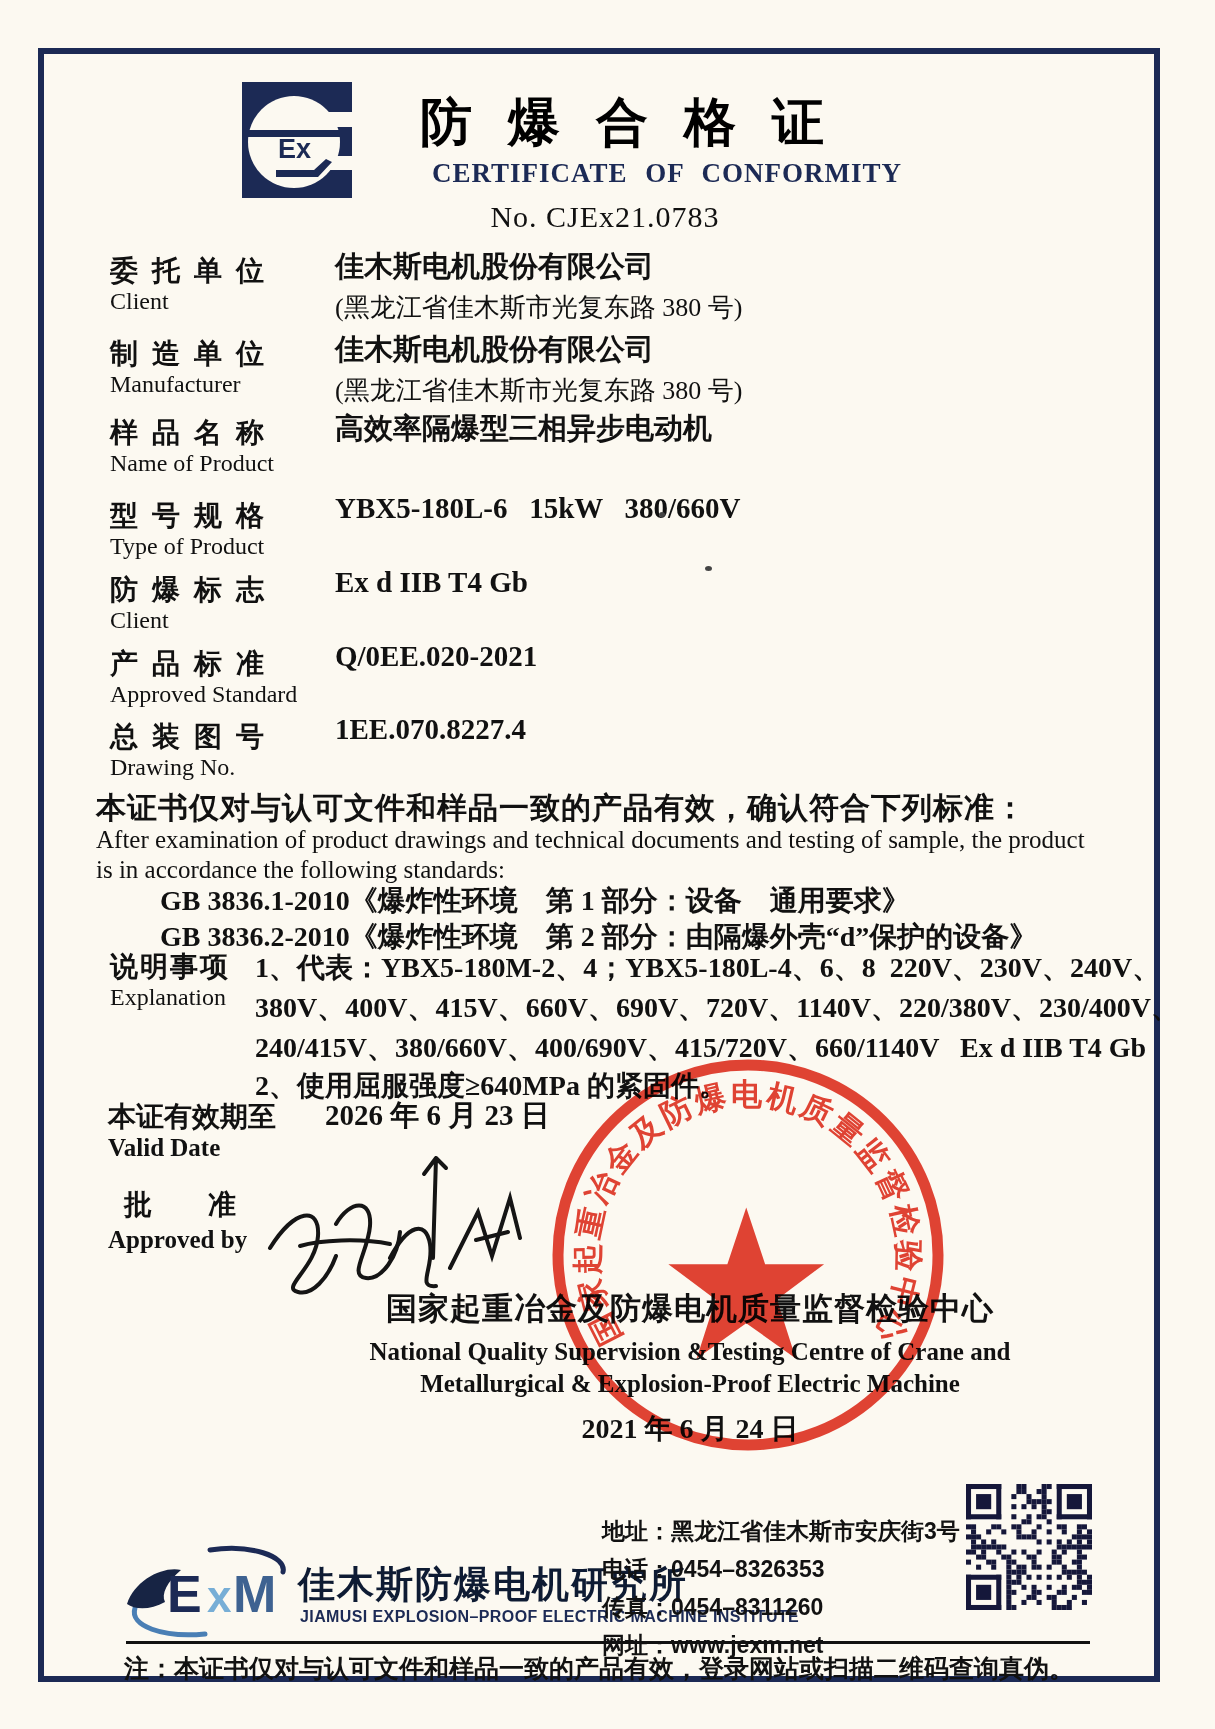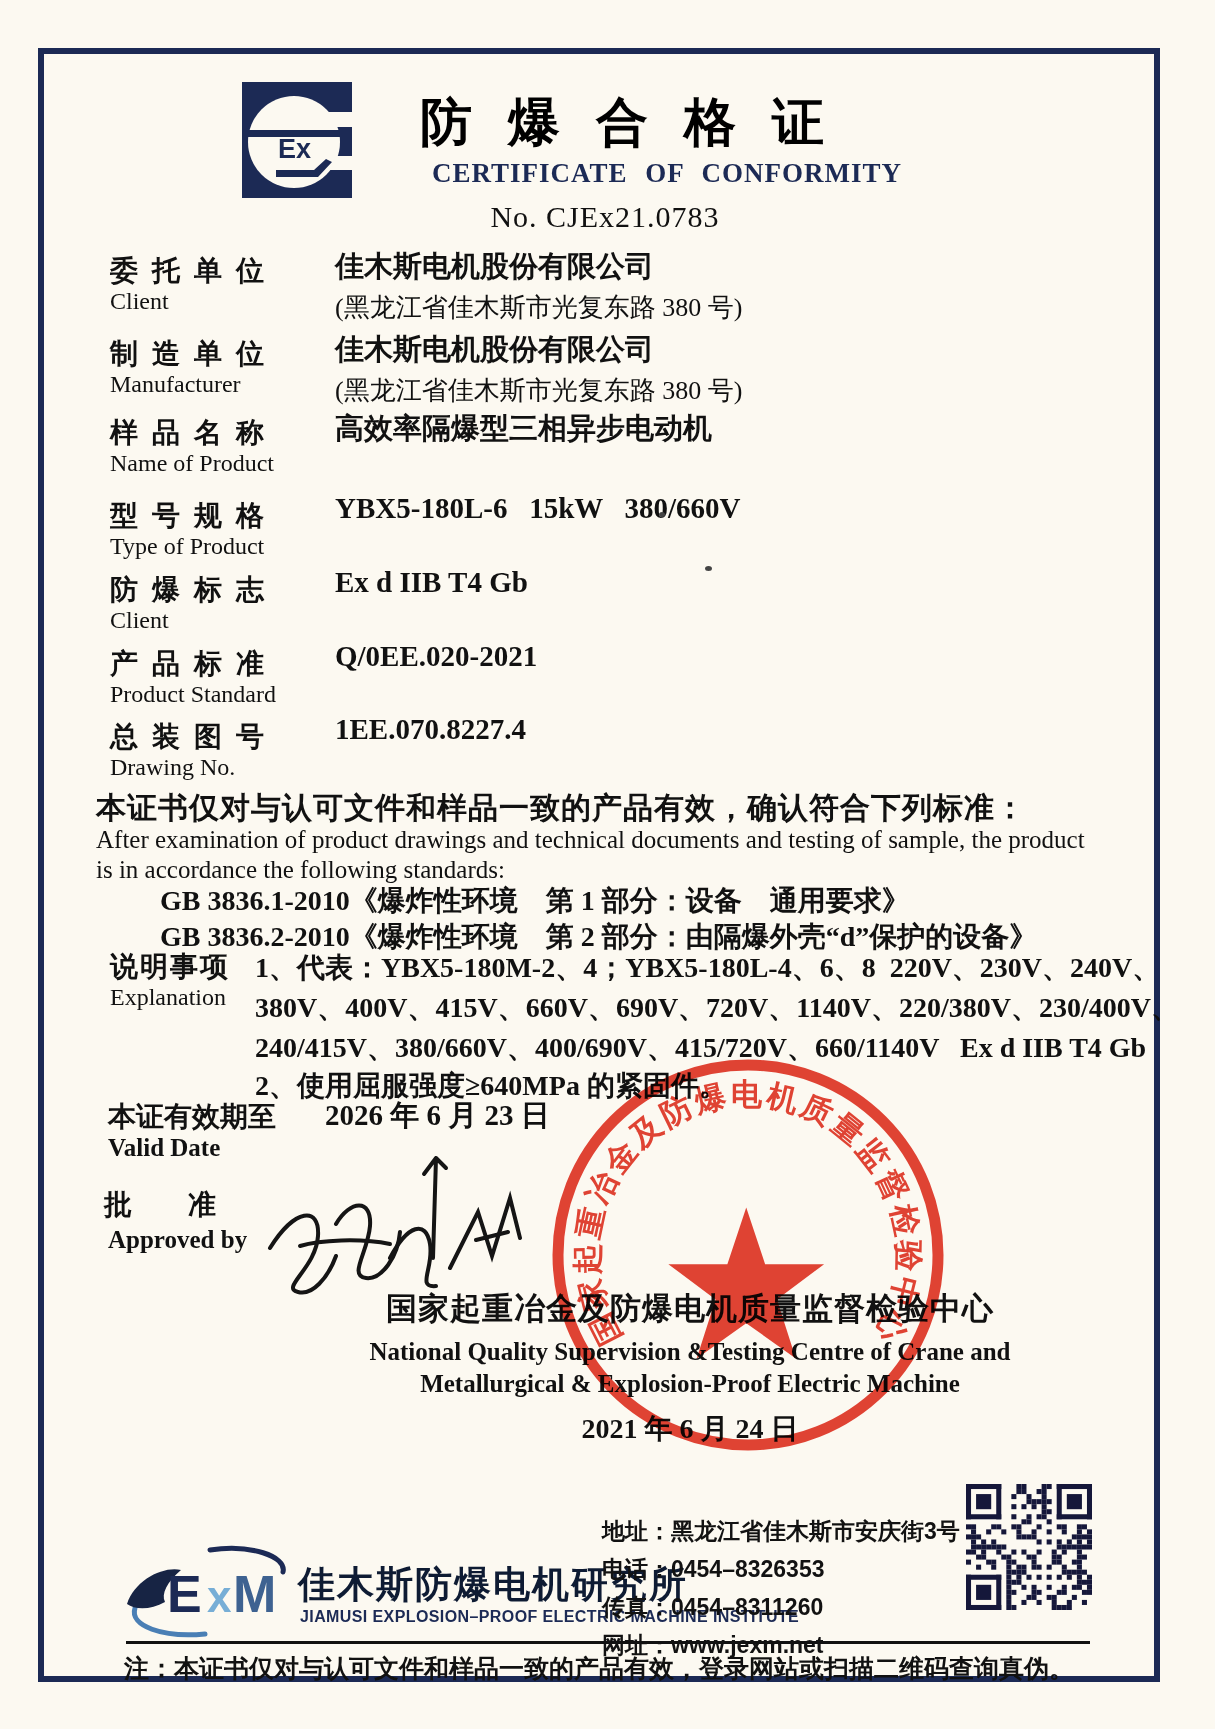--- a/index.html
+++ b/index.html
@@ -123,21 +123,21 @@
     <div class="abs flabel-en" style="left:110px;top:533px;">Type of Product</div>
     <div class="abs fvalue" style="left:335px;top:492px;">YBX5-180L-6   15kW   380/660V</div>
   </div>
   <div>
     <div class="abs flabel" style="left:110px;top:571px;">防爆标志</div>
     <div class="abs flabel-en" style="left:110px;top:607px;">Client</div>
     <div class="abs fvalue" style="left:335px;top:566px;">Ex d IIB T4 Gb</div>
   </div>
   <div>
     <div class="abs flabel" style="left:110px;top:645px;">产品标准</div>
-    <div class="abs flabel-en" style="left:110px;top:681px;">Product Standard</div>
+    <div class="abs flabel-en" style="left:110px;top:681px;">Approved Standard</div>
     <div class="abs fvalue" style="left:335px;top:640px;">Q/0EE.020-2021</div>
   </div>
   <div>
     <div class="abs flabel" style="left:110px;top:718px;">总装图号</div>
     <div class="abs flabel-en" style="left:110px;top:754px;">Drawing No.</div>
     <div class="abs fvalue" style="left:335px;top:713px;">1EE.070.8227.4</div>
   </div>
 
   <div class="abs stmt-cn" style="left:96px;top:788px;">本证书仅对与认可文件和样品一致的产品有效，确认符合下列标准：</div>
   <div class="abs stmt-en" style="left:96px;top:856px;">is in accordance the following standards:</div>
@@ -149,21 +149,21 @@
   <div class="abs flabel-en" style="left:110px;top:984px;">Explanation</div>
   <div class="abs exp-line" style="left:255px;top:948px;">1、代表：YBX5-180M-2、4；YBX5-180L-4、6、8  220V、230V、240V、</div>
   <div class="abs exp-line" style="left:255px;top:988px;">380V、400V、415V、660V、690V、720V、1140V、220/380V、230/400V、</div>
   <div class="abs exp-line" style="left:255px;top:1028px;">240/415V、380/660V、400/690V、415/720V、660/1140V   Ex d IIB T4 Gb</div>
   <div class="abs exp-line" style="left:255px;top:1066px;">2、使用屈服强度≥640MPa 的紧固件。</div>
 
   <div class="abs big-label" style="left:108px;top:1098px;">本证有效期至</div>
   <div class="abs en-bold" style="left:108px;top:1134px;">Valid Date</div>
   <div class="abs fvalue" style="left:325px;top:1096px;">2026 年 6 月 23 日</div>
 
-  <div class="abs big-label" style="left:104px;top:1186px;">批　　准</div>
+  <div class="abs big-label" style="left:124px;top:1186px;">批　　准</div>
   <div class="abs en-bold" style="left:108px;top:1226px;">Approved by</div>
 
   <div class="abs" style="left:240px;top:1128px;width:300px;height:180px;">
     <svg width="300" height="180" viewBox="0 0 300 180">
       <g fill="none" stroke="#151515" stroke-width="4" stroke-linecap="round">
         <path d="M196 30 L193 130 M196 30 L184 46 M196 30 L206 40"></path>
         <path d="M30 120 C55 80 80 78 78 108 C76 140 40 160 58 164 C72 168 88 150 96 128"></path>
         <path d="M96 96 C110 72 132 70 130 98 C128 124 108 148 126 150 C142 152 158 128 160 104"></path>
         <path d="M150 130 C168 96 186 92 190 116 C194 140 176 160 196 158"></path>
         <path d="M210 140 L238 84 L252 128 L270 70 L280 110"></path>

